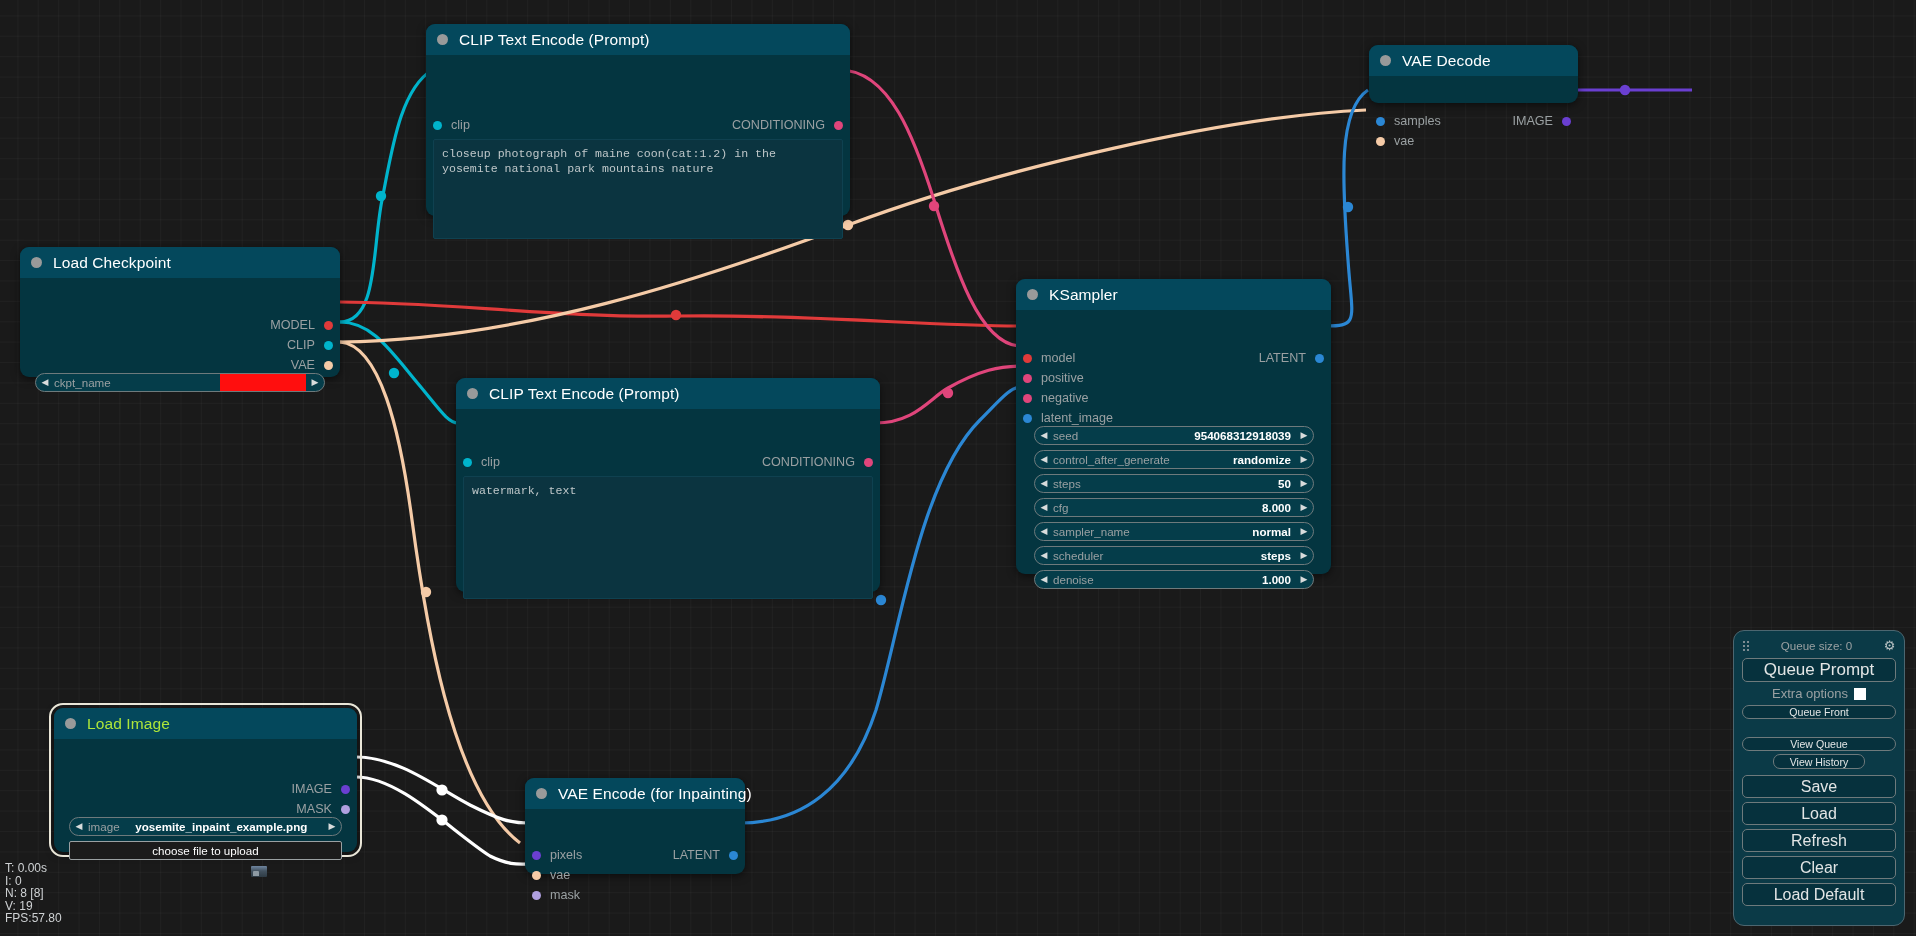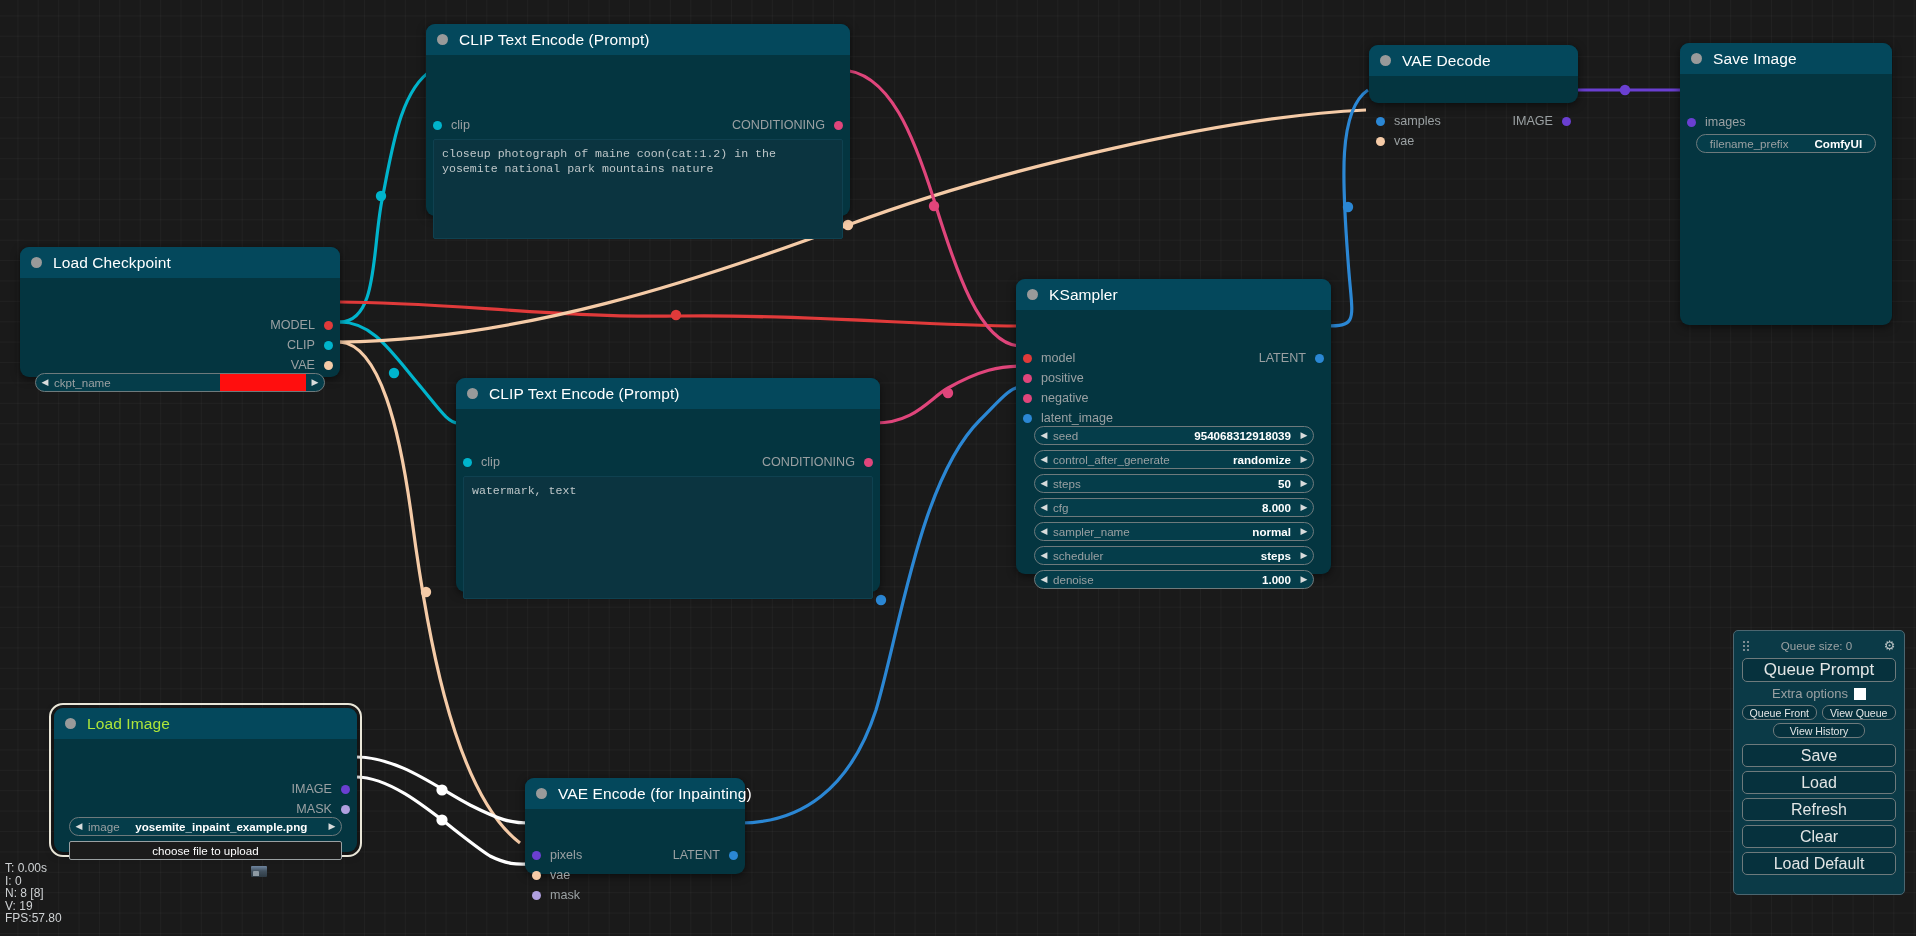--- a/index.html
+++ b/index.html
@@ -140,21 +140,21 @@
     font-family: "Liberation Sans", sans-serif;
   }
 
   
   #menu {
     position: absolute;
     left: 1733px; top: 630px;
     width: 172px;
     background: #0b3a47;
     border: 1px solid #4c6670;
-    border-radius: 5px;
+    border-radius: 11px;
     padding: 6px 8px 8px 8px;
     box-sizing: border-box;
   }
   #menu-header {
     display: flex; align-items: center; justify-content: space-between;
     margin-bottom: 5px; height: 16px;
   }
   .drag-dots {
     width: 8px; height: 12px;
     background-image: radial-gradient(circle, #7d8c92 1px, transparent 1.2px);
@@ -176,21 +176,21 @@
   }
   .mbtn.big { height: 24px; font-size: 17px; }
   .mbtn.mid { height: 23px; font-size: 16px; }
   .mbtn.small { height: 15px; font-size: 10.6px; border-radius: 7px; }
   .extra-row {
     display: flex; align-items: center; justify-content: center;
     gap: 6px; margin: 2px 0 4px 0;
   }
   .extra-label { font-size: 13px; color: #9aa0a2; }
   .chk { width: 12px; height: 12px; background: #ffffff; }
-  .small-row { display: flex; gap: 5px; margin-bottom: 3px; }
+  .small-row { display: flex; gap: 18px; margin-bottom: 3px; flex-direction: column; }
   .small-row .mbtn.small { flex: 1; margin-bottom: 0; }
   .center-row { display: flex; justify-content: center; margin-bottom: 6px; }
   .center-row .mbtn.small { width: 92px; margin-bottom: 0; }
 </style>
 </head>
 <body>
 
 <div id="canvas">
 
   <svg id="links">
@@ -382,36 +382,20 @@
         <span class="slot-label">IMAGE</span>
         <span class="slot-dot" style="background:#6a3fd1;"></span>
       </div>
       <div class="slot in" style="left:7px; top:57px;">
         <span class="slot-dot" style="background:#f5cba7;"></span>
         <span class="slot-label">vae</span>
       </div>
     </div>
   </div>
 
-  <div class="node" style="left:1680px; top:43px; width:212px; height:282px;">
-    <div class="node-title">
-      <span class="title-dot"></span>
-      <span class="title-text">Save Image</span>
-    </div>
-    <div class="node-body">
-      <div class="slot in" style="left:7px; top:40px;">
-        <span class="slot-dot" style="background:#6a3fd1;"></span>
-        <span class="slot-label">images</span>
-      </div>
-      <div class="widget centered" style="left:16px; top:60px; width:180px;">
-        <span class="wname">filename_prefix</span>
-        <span class="wval">ComfyUI</span>
-      </div>
-    </div>
-  </div>
 
   <div class="node selected" style="left:54px; top:708px; width:303px; height:144px;">
     <div class="node-title">
       <span class="title-dot"></span>
       <span class="title-text accent">Load Image</span>
     </div>
     <div class="node-body">
       <div class="slot out" style="right:7px; top:42px;">
         <span class="slot-label">IMAGE</span>
         <span class="slot-dot" style="background:#6a3fd1;"></span>

